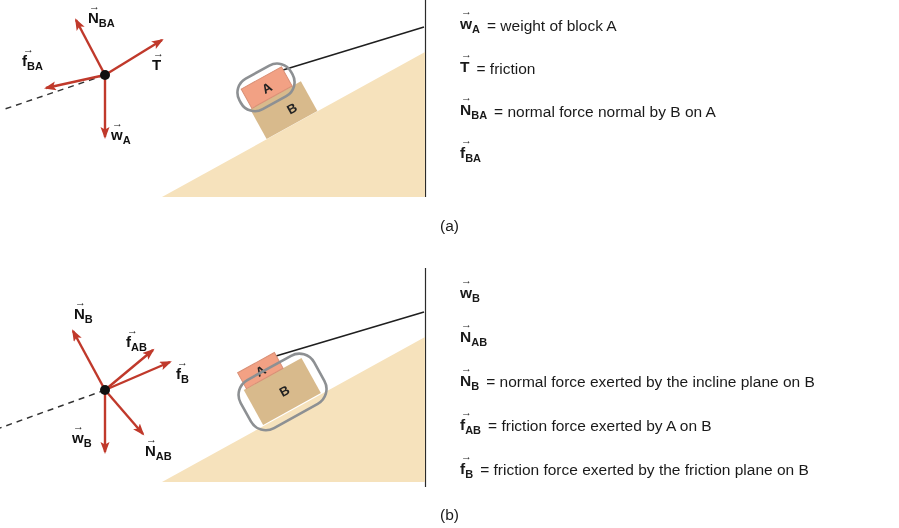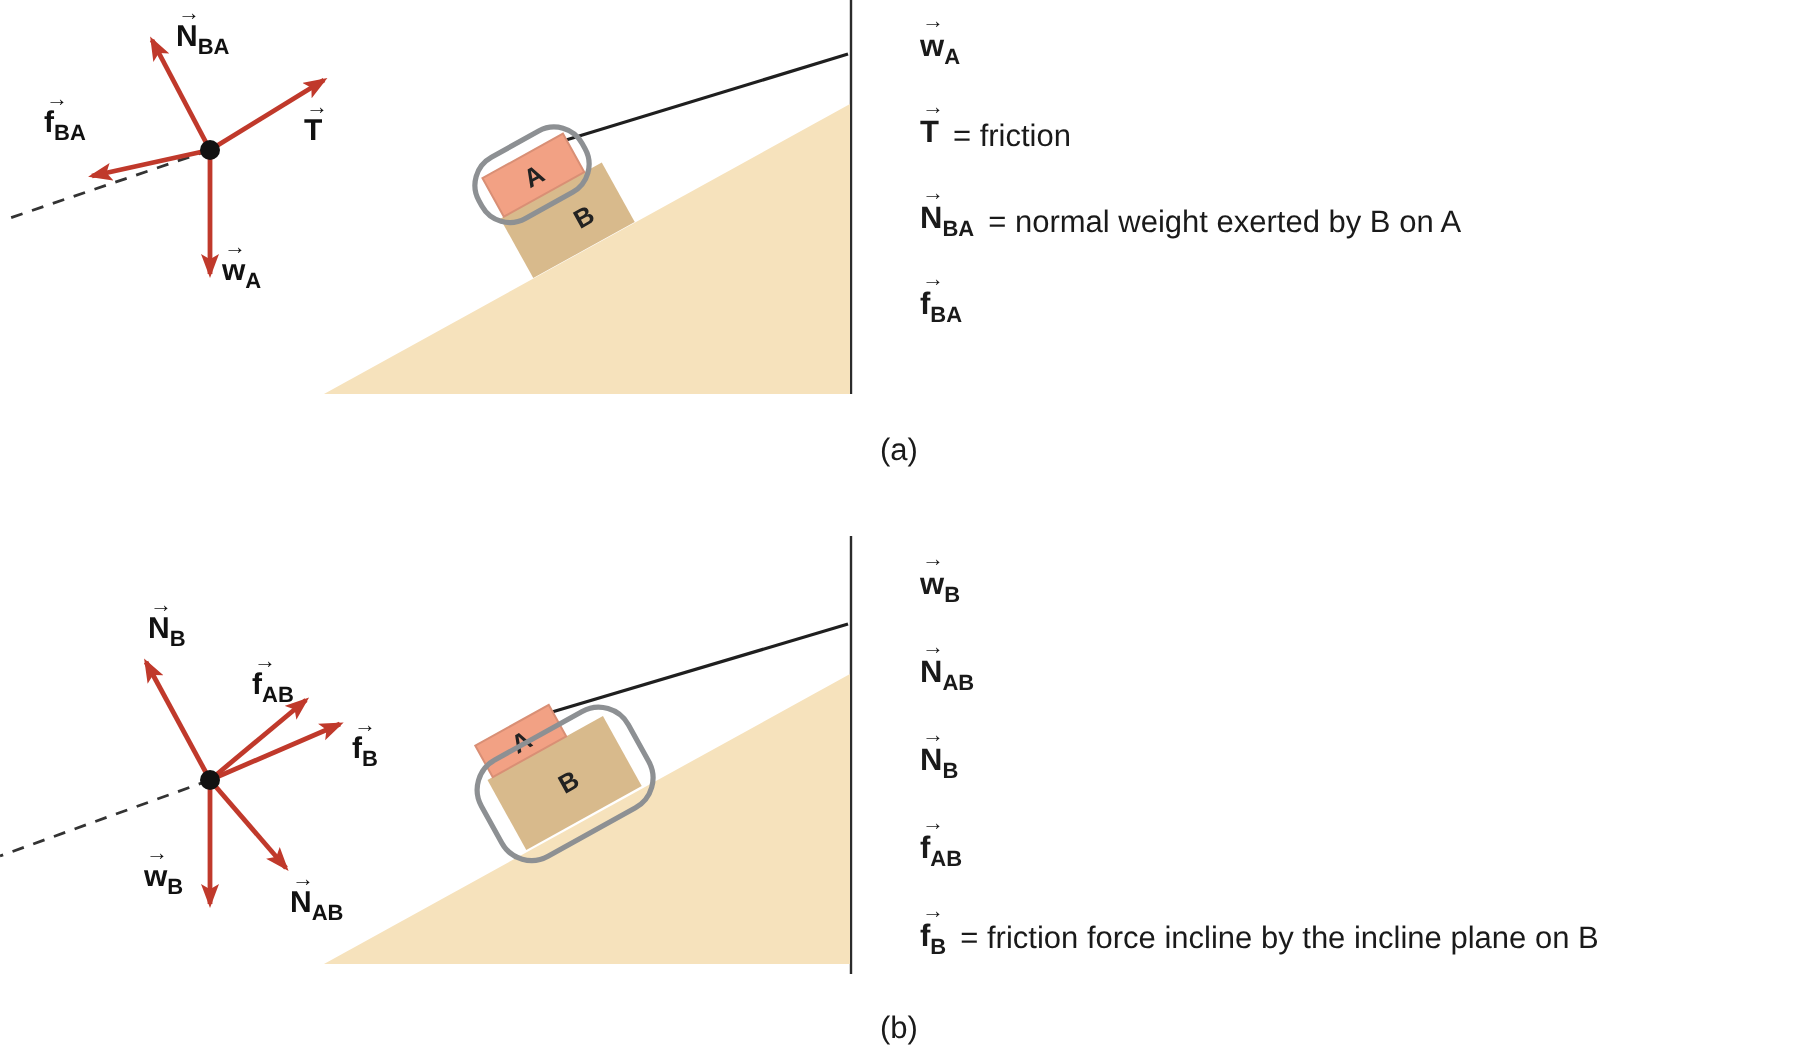--- a/index.html
+++ b/index.html
@@ -124,49 +124,52 @@
       <text class="flbl" x="72" y="443"><tspan>w</tspan><tspan class="fsub" dy="4">B</tspan></text>
 
       <text class="fvec" x="146" y="443">→</text>
       <text class="flbl" x="145" y="456"><tspan>N</tspan><tspan class="fsub" dy="4">AB</tspan></text>
     </g>
   </svg>
 
   <div class="legend legend-a" style="left:460px; top:4px;">
     <div class="lrow">
       <span class="vsym"><span class="vhat">→</span><span>w</span><sub class="vsub">A</sub></span>
+      <span class="ldesc">= weight of block A</span>
     </div>
     <div class="lrow">
       <span class="vsym"><span class="vhat">→</span><span>T</span><sub class="vsub"></sub></span>
       <span class="ldesc">= friction</span>
     </div>
     <div class="lrow">
       <span class="vsym"><span class="vhat">→</span><span>N</span><sub class="vsub">BA</sub></span>
-      <span class="ldesc">= normal weight exerted by B on A</span>
+      <span class="ldesc">= normal force normal by B on A</span>
     </div>
     <div class="lrow">
       <span class="vsym"><span class="vhat">→</span><span>f</span><sub class="vsub">BA</sub></span>
     </div>
   </div>
 
   <div class="legend legend-b" style="left:460px; top:272px;">
     <div class="lrow">
       <span class="vsym"><span class="vhat">→</span><span>w</span><sub class="vsub">B</sub></span>
     </div>
     <div class="lrow">
       <span class="vsym"><span class="vhat">→</span><span>N</span><sub class="vsub">AB</sub></span>
     </div>
     <div class="lrow">
       <span class="vsym"><span class="vhat">→</span><span>N</span><sub class="vsub">B</sub></span>
+      <span class="ldesc">= normal force exerted by the incline plane on B</span>
     </div>
     <div class="lrow">
       <span class="vsym"><span class="vhat">→</span><span>f</span><sub class="vsub">AB</sub></span>
+      <span class="ldesc">= friction force exerted by A on B</span>
     </div>
     <div class="lrow">
       <span class="vsym"><span class="vhat">→</span><span>f</span><sub class="vsub">B</sub></span>
-      <span class="ldesc">= friction force incline by the incline plane on B</span>
+      <span class="ldesc">= friction force exerted by the friction plane on B</span>
     </div>
   </div>
 
   <div class="caption" style="top:217px;">(a)</div>
   <div class="caption" style="top:506px;">(b)</div>
 
 </div>
 
 </body></html>

